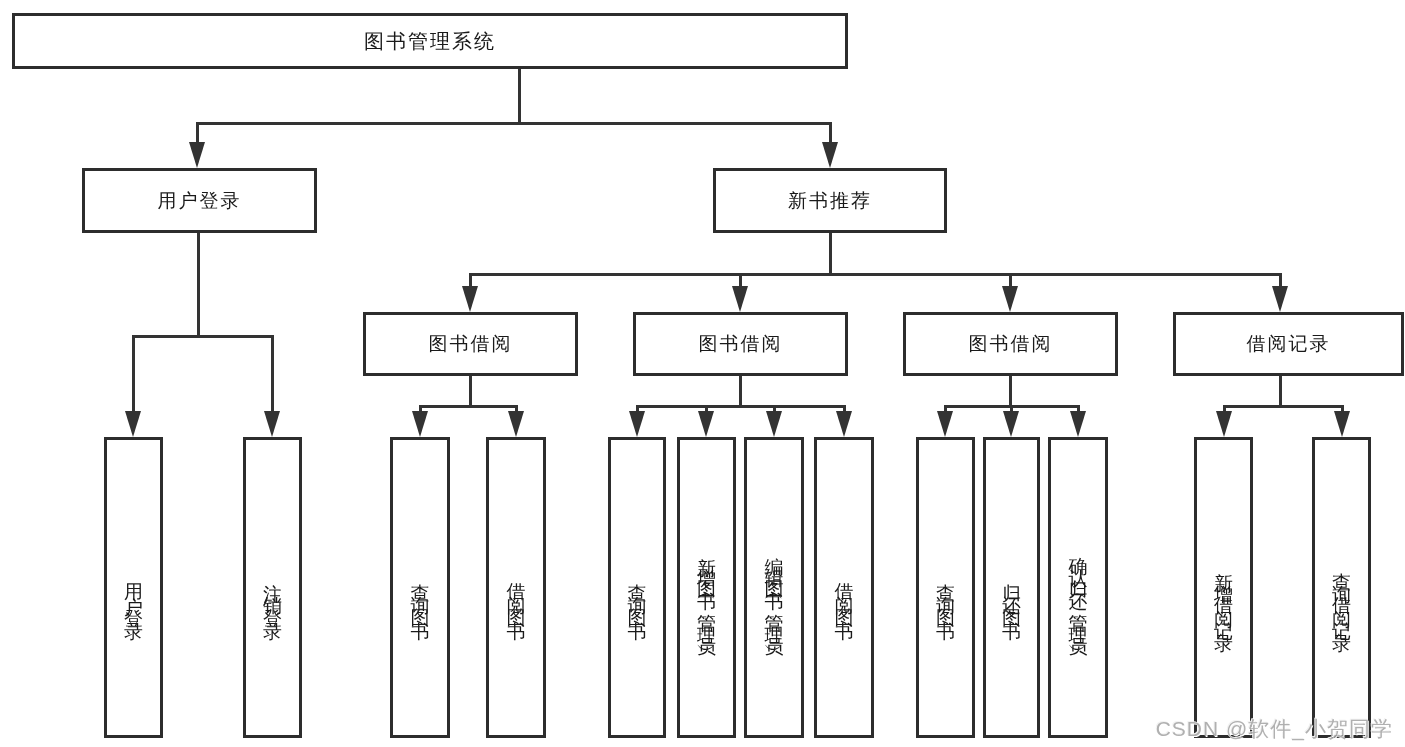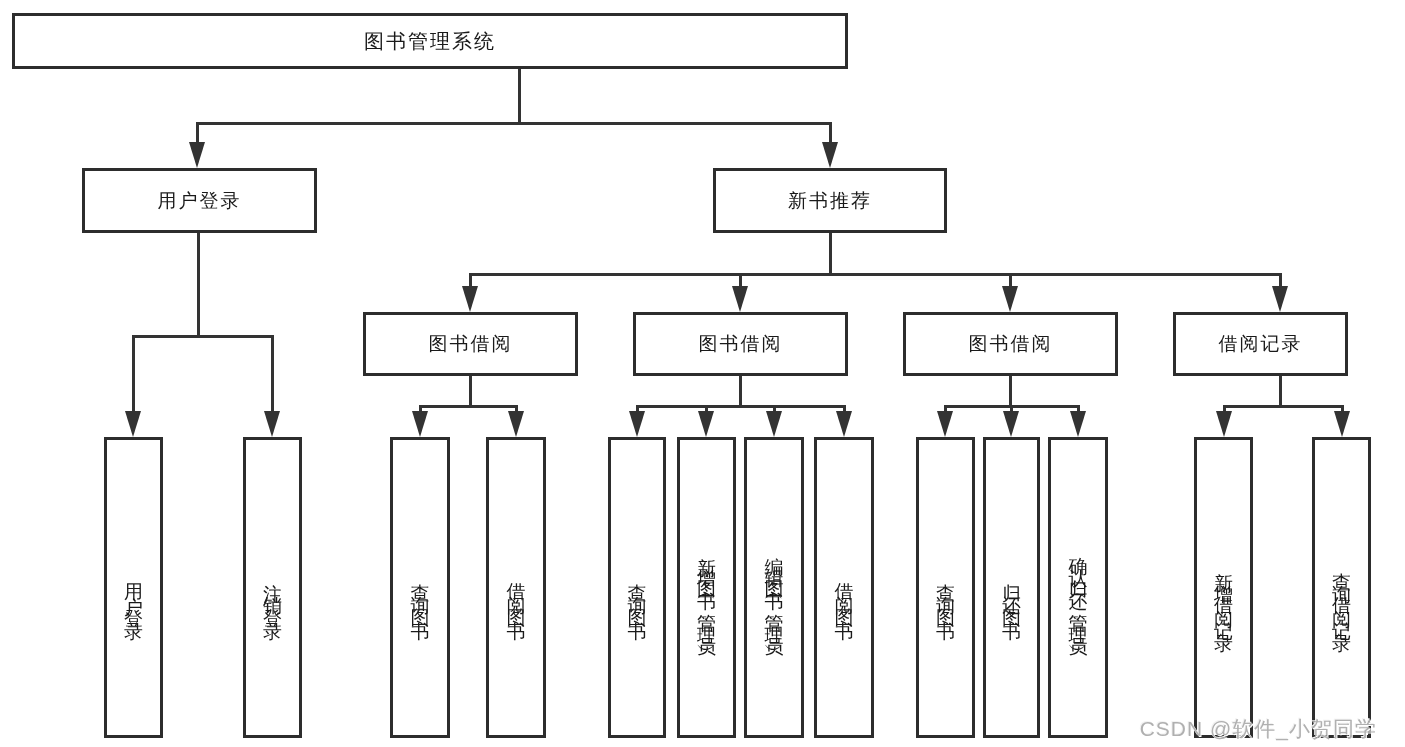--- a/index.html
+++ b/index.html
@@ -45,21 +45,21 @@
   .hline { position: absolute; height: 3px; background: var(--line); }
   .arrow {
     position: absolute;
     width: 0; height: 0;
     border-left: 8px solid transparent;
     border-right: 8px solid transparent;
     border-top: 26px solid var(--line);
   }
   .watermark {
     position: absolute;
-    right: 28px;
+    right: 12px;
     bottom: 4px;
     font-size: 21px;
     color: var(--watermark);
     letter-spacing: 1px;
     text-shadow: 1px 1px 0 #ffffff, -1px -1px 0 #f2f2f2;
     white-space: nowrap;
   }
 </style>
 </head>
 <body>
@@ -92,21 +92,21 @@
   <div class="vline" style="left:1009px; top:273px; height:15px;"></div>
   <div class="vline" style="left:1279px; top:273px; height:15px;"></div>
   <div class="arrow" style="left:462px; top:286px;"></div>
   <div class="arrow" style="left:732px; top:286px;"></div>
   <div class="arrow" style="left:1002px; top:286px;"></div>
   <div class="arrow" style="left:1272px; top:286px;"></div>
 
   <div class="box" style="left:363px; top:312px; width:215px; height:64px;">图书借阅</div>
   <div class="box" style="left:633px; top:312px; width:215px; height:64px;">图书借阅</div>
   <div class="box" style="left:903px; top:312px; width:215px; height:64px;">图书借阅</div>
-  <div class="box" style="left:1173px; top:312px; width:175px; height:64px;">借阅记录</div>
+  <div class="box" style="left:1173px; top:312px; width:231px; height:64px;">借阅记录</div>
 
   <div class="vline" style="left:469px; top:376px; height:29px;"></div>
   <div class="hline" style="left:419px; top:405px; width:98px;"></div>
   <div class="vline" style="left:419px; top:405px; height:8px;"></div>
   <div class="vline" style="left:515px; top:405px; height:8px;"></div>
   <div class="arrow" style="left:412px; top:411px;"></div>
   <div class="arrow" style="left:508px; top:411px;"></div>
 
   <div class="vline" style="left:739px; top:376px; height:29px;"></div>
   <div class="hline" style="left:636px; top:405px; width:209px;"></div>

